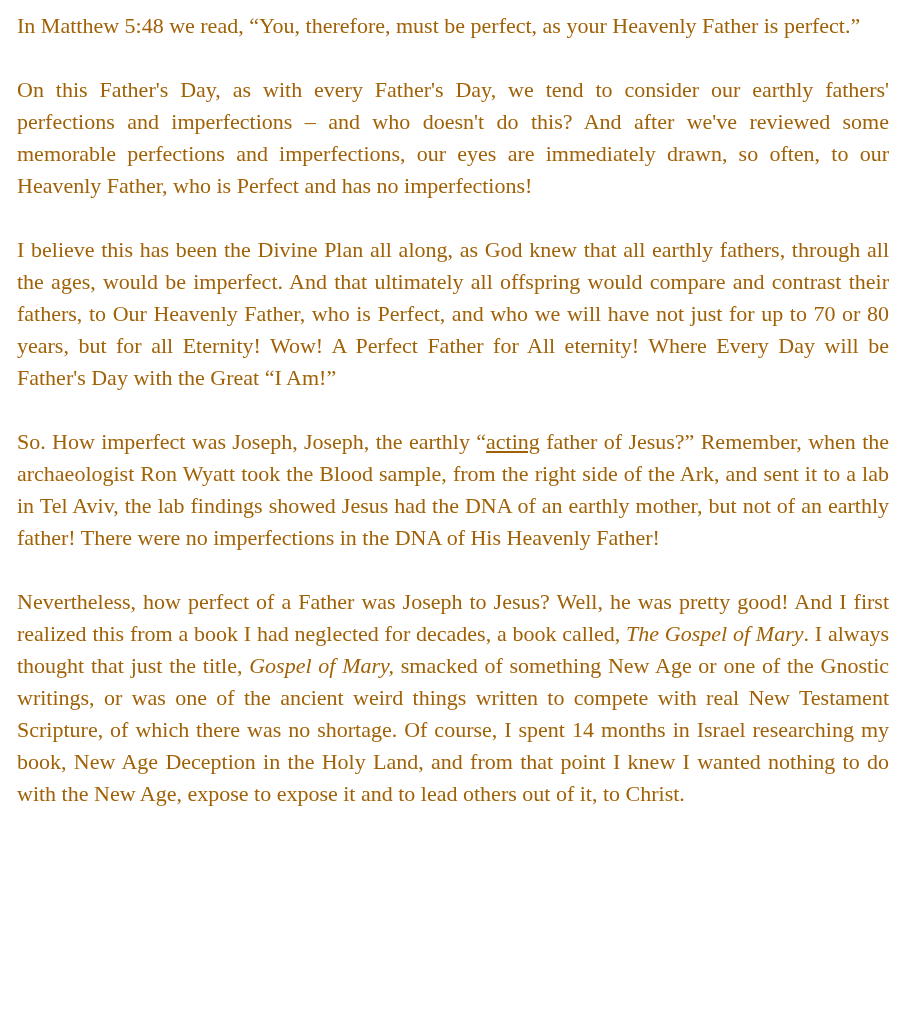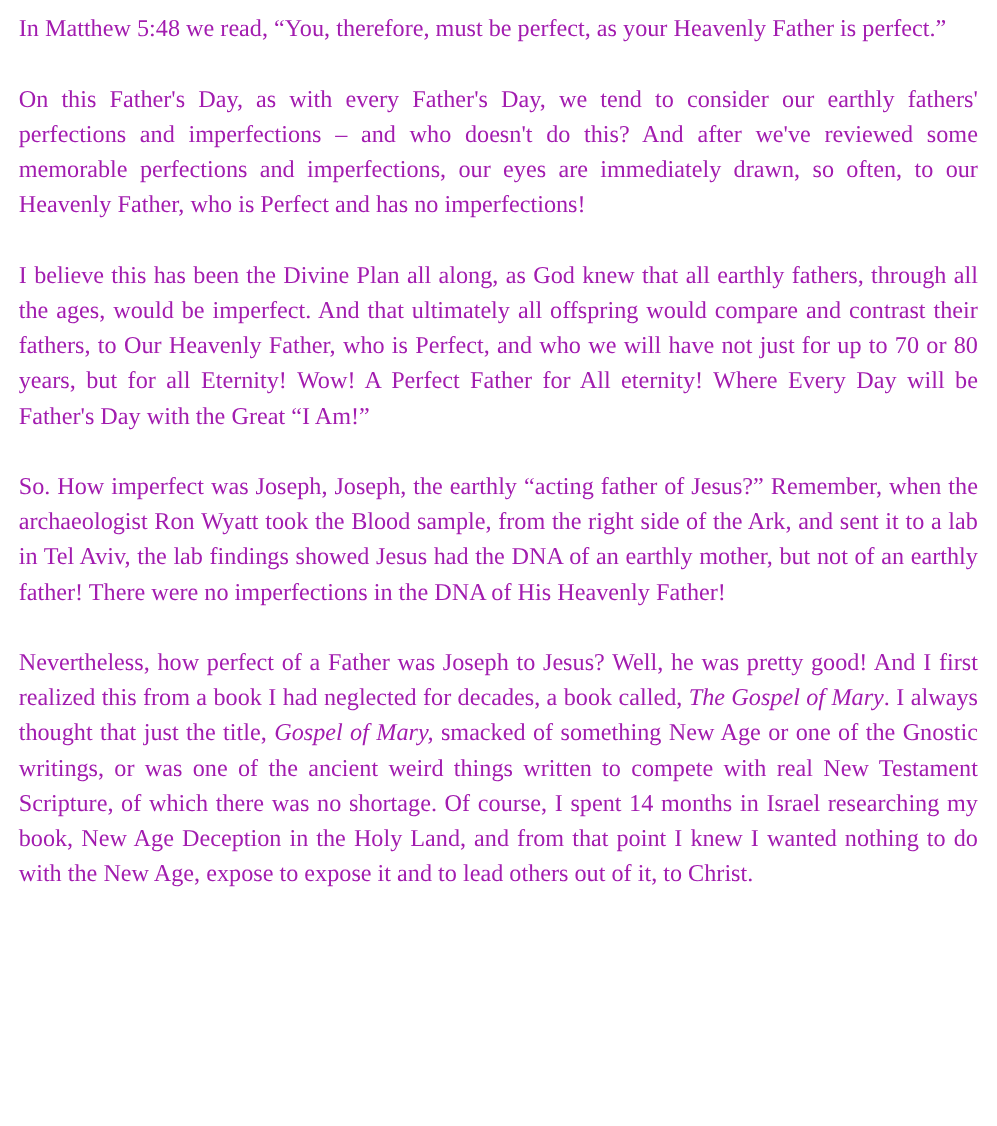--- a/index.html
+++ b/index.html
@@ -12,34 +12,35 @@
     height: 1024px;
     box-sizing: border-box;
     background: #ffffff;
     padding: 10px 17px 10px 17px;
     overflow: hidden;
   }
   .doc-body {
     font-family: "Liberation Serif", "DejaVu Serif", serif;
     font-size: 22px;
     line-height: 32px;
-    color: #a21caf;
+    color: #a16207;
     text-align: justify;
   }
   .doc-body p {
     margin: 0 0 32px 0;
     padding: 0;
   }
   .doc-body p:last-child {
     margin-bottom: 8px;
   }
   .run-italic {
     font-style: italic;
   }
   .run-underline {
+    text-decoration: underline;
   }
 </style>
 </head>
 <body>
 
 <div class="page">
   <div class="doc-body" id="doc-body">
       <p>In Matthew 5:48 we read, “You, therefore, must be perfect, as your Heavenly Father is perfect.”</p>
       <p>On this Father's Day, as with every Father's Day, we tend to consider our earthly fathers' perfections and imperfections – and who doesn't do this?  And after we've reviewed some memorable perfections and imperfections, our eyes are immediately drawn, so often, to our Heavenly Father, who is Perfect and has no imperfections!</p>
       <p>I believe this has been the Divine Plan all along, as God knew that all earthly fathers, through all the ages, would be imperfect.  And that ultimately all offspring would compare and contrast their fathers, to Our Heavenly Father, who is Perfect, and who we will have not just for up to 70 or 80 years, but for all Eternity!  Wow!  A Perfect Father for All eternity!  Where Every Day will be Father's Day with the Great “I Am!”</p>

